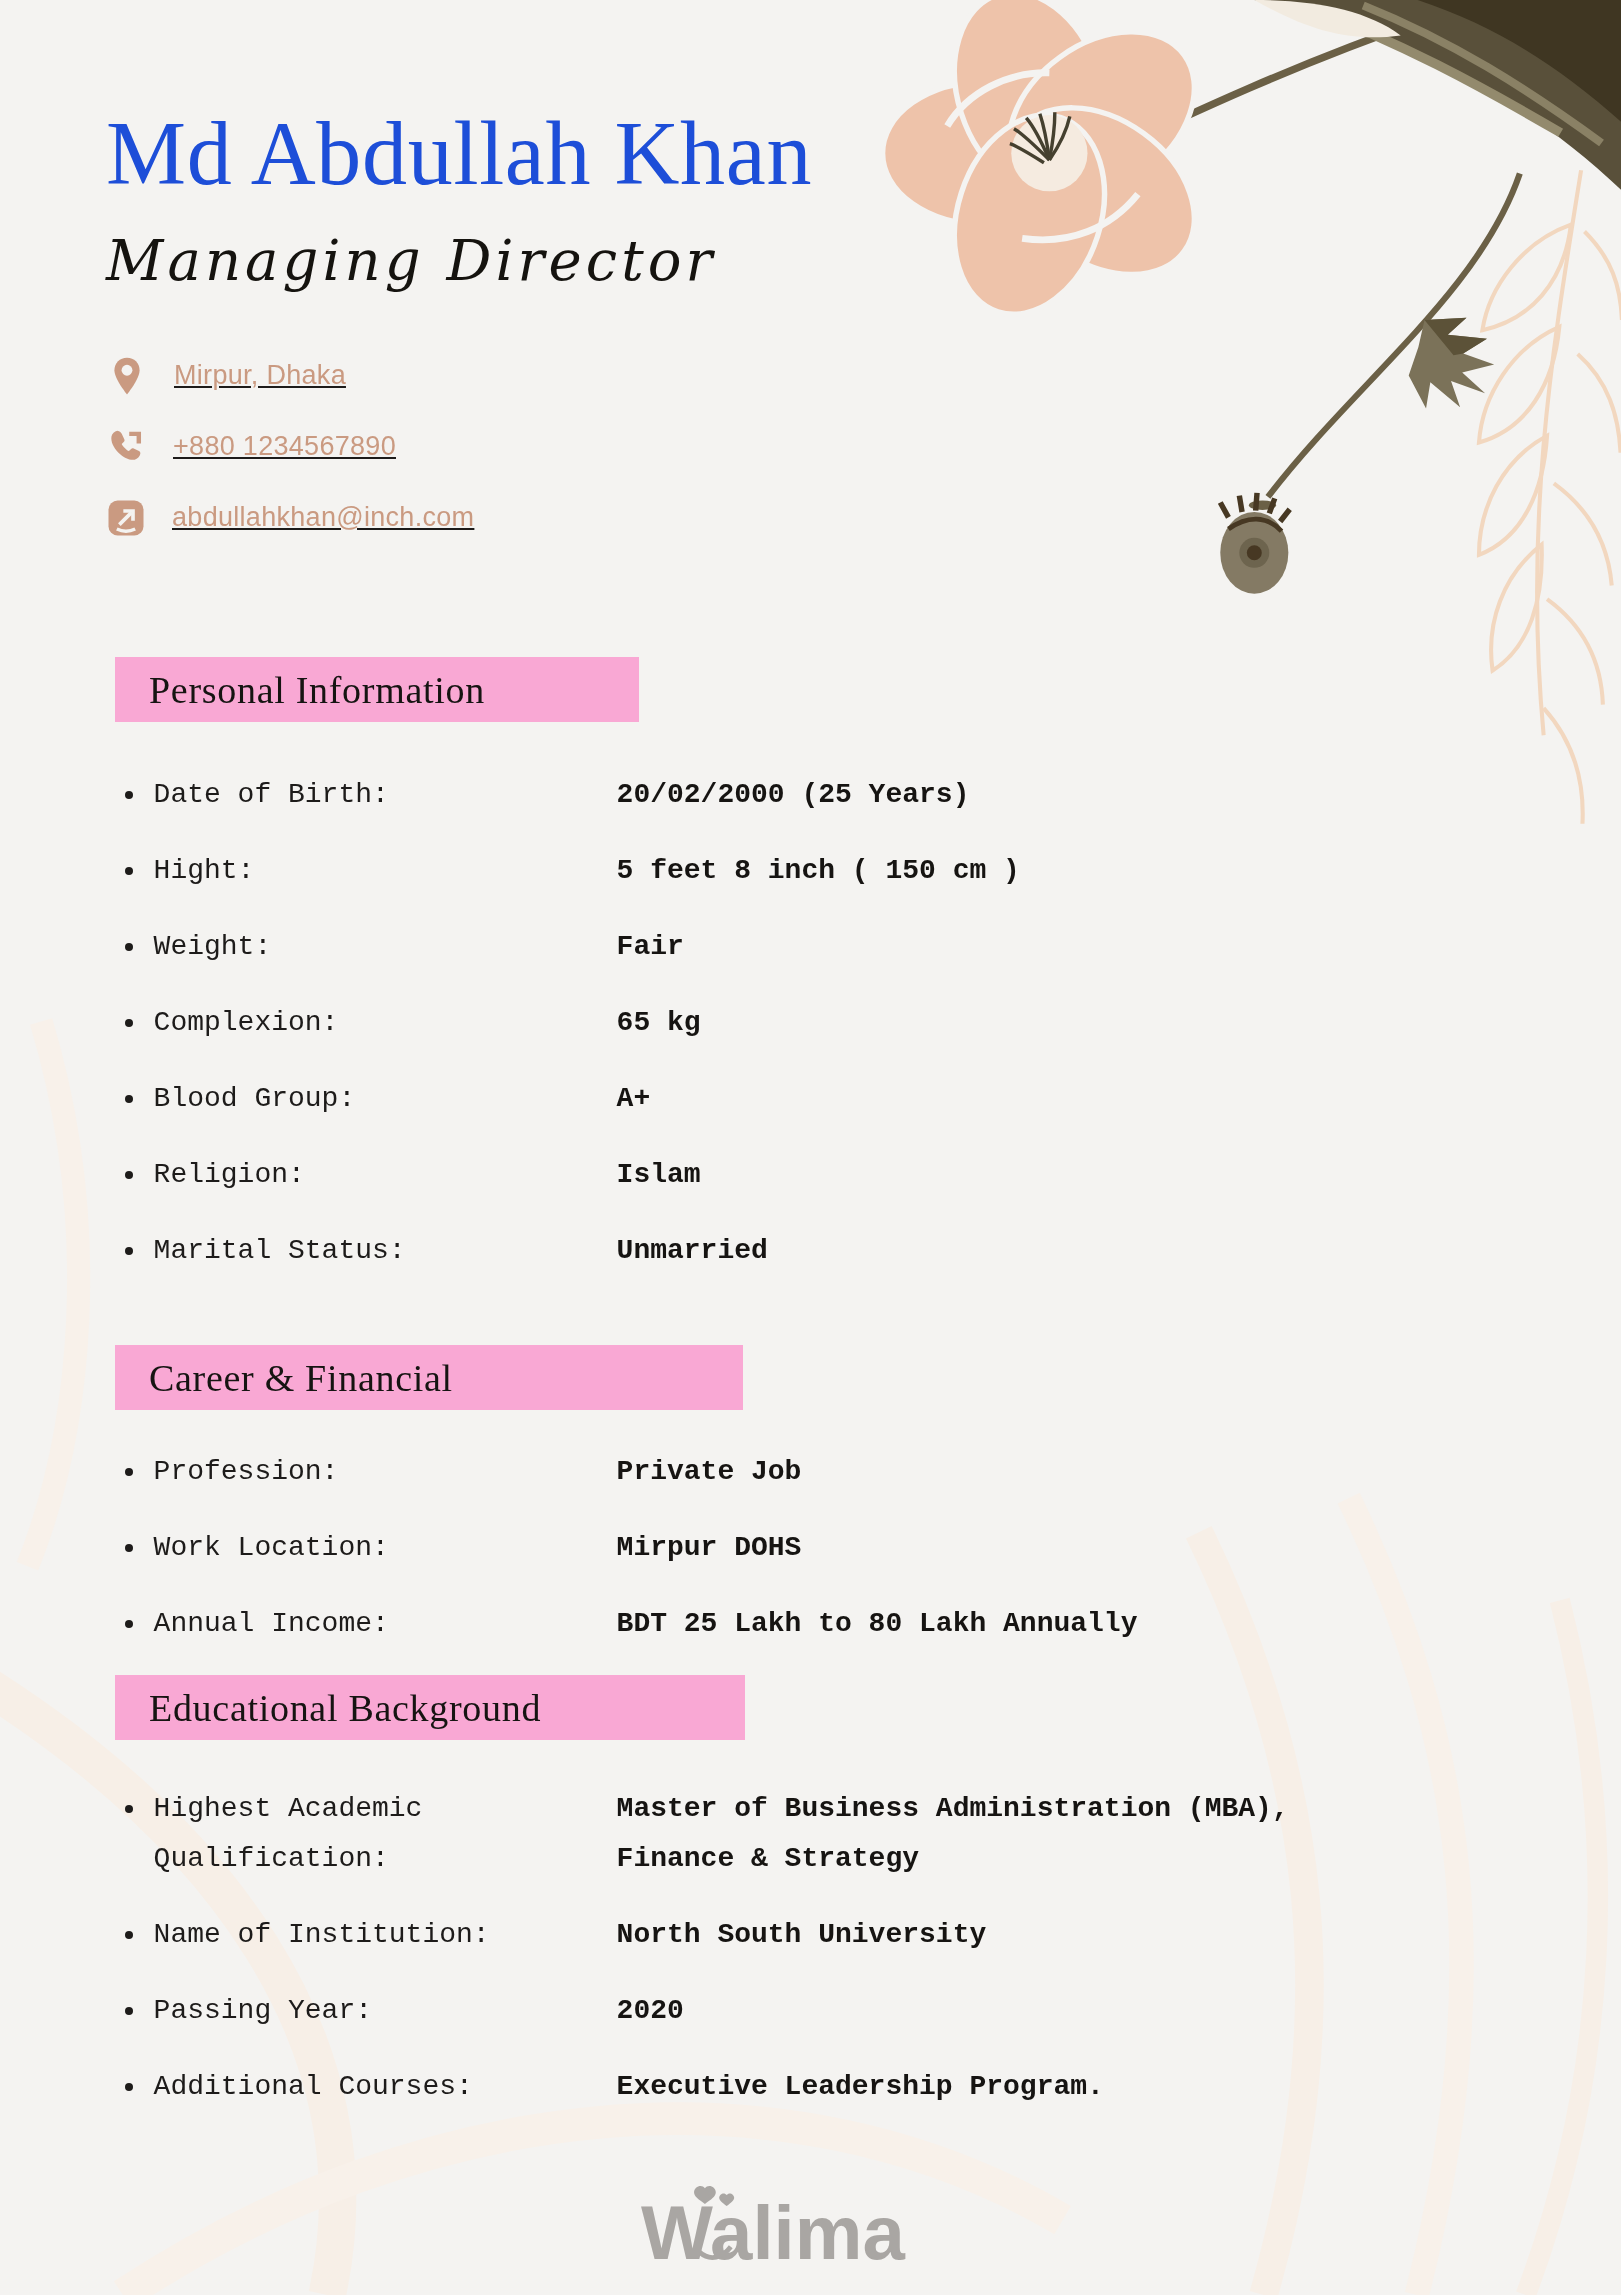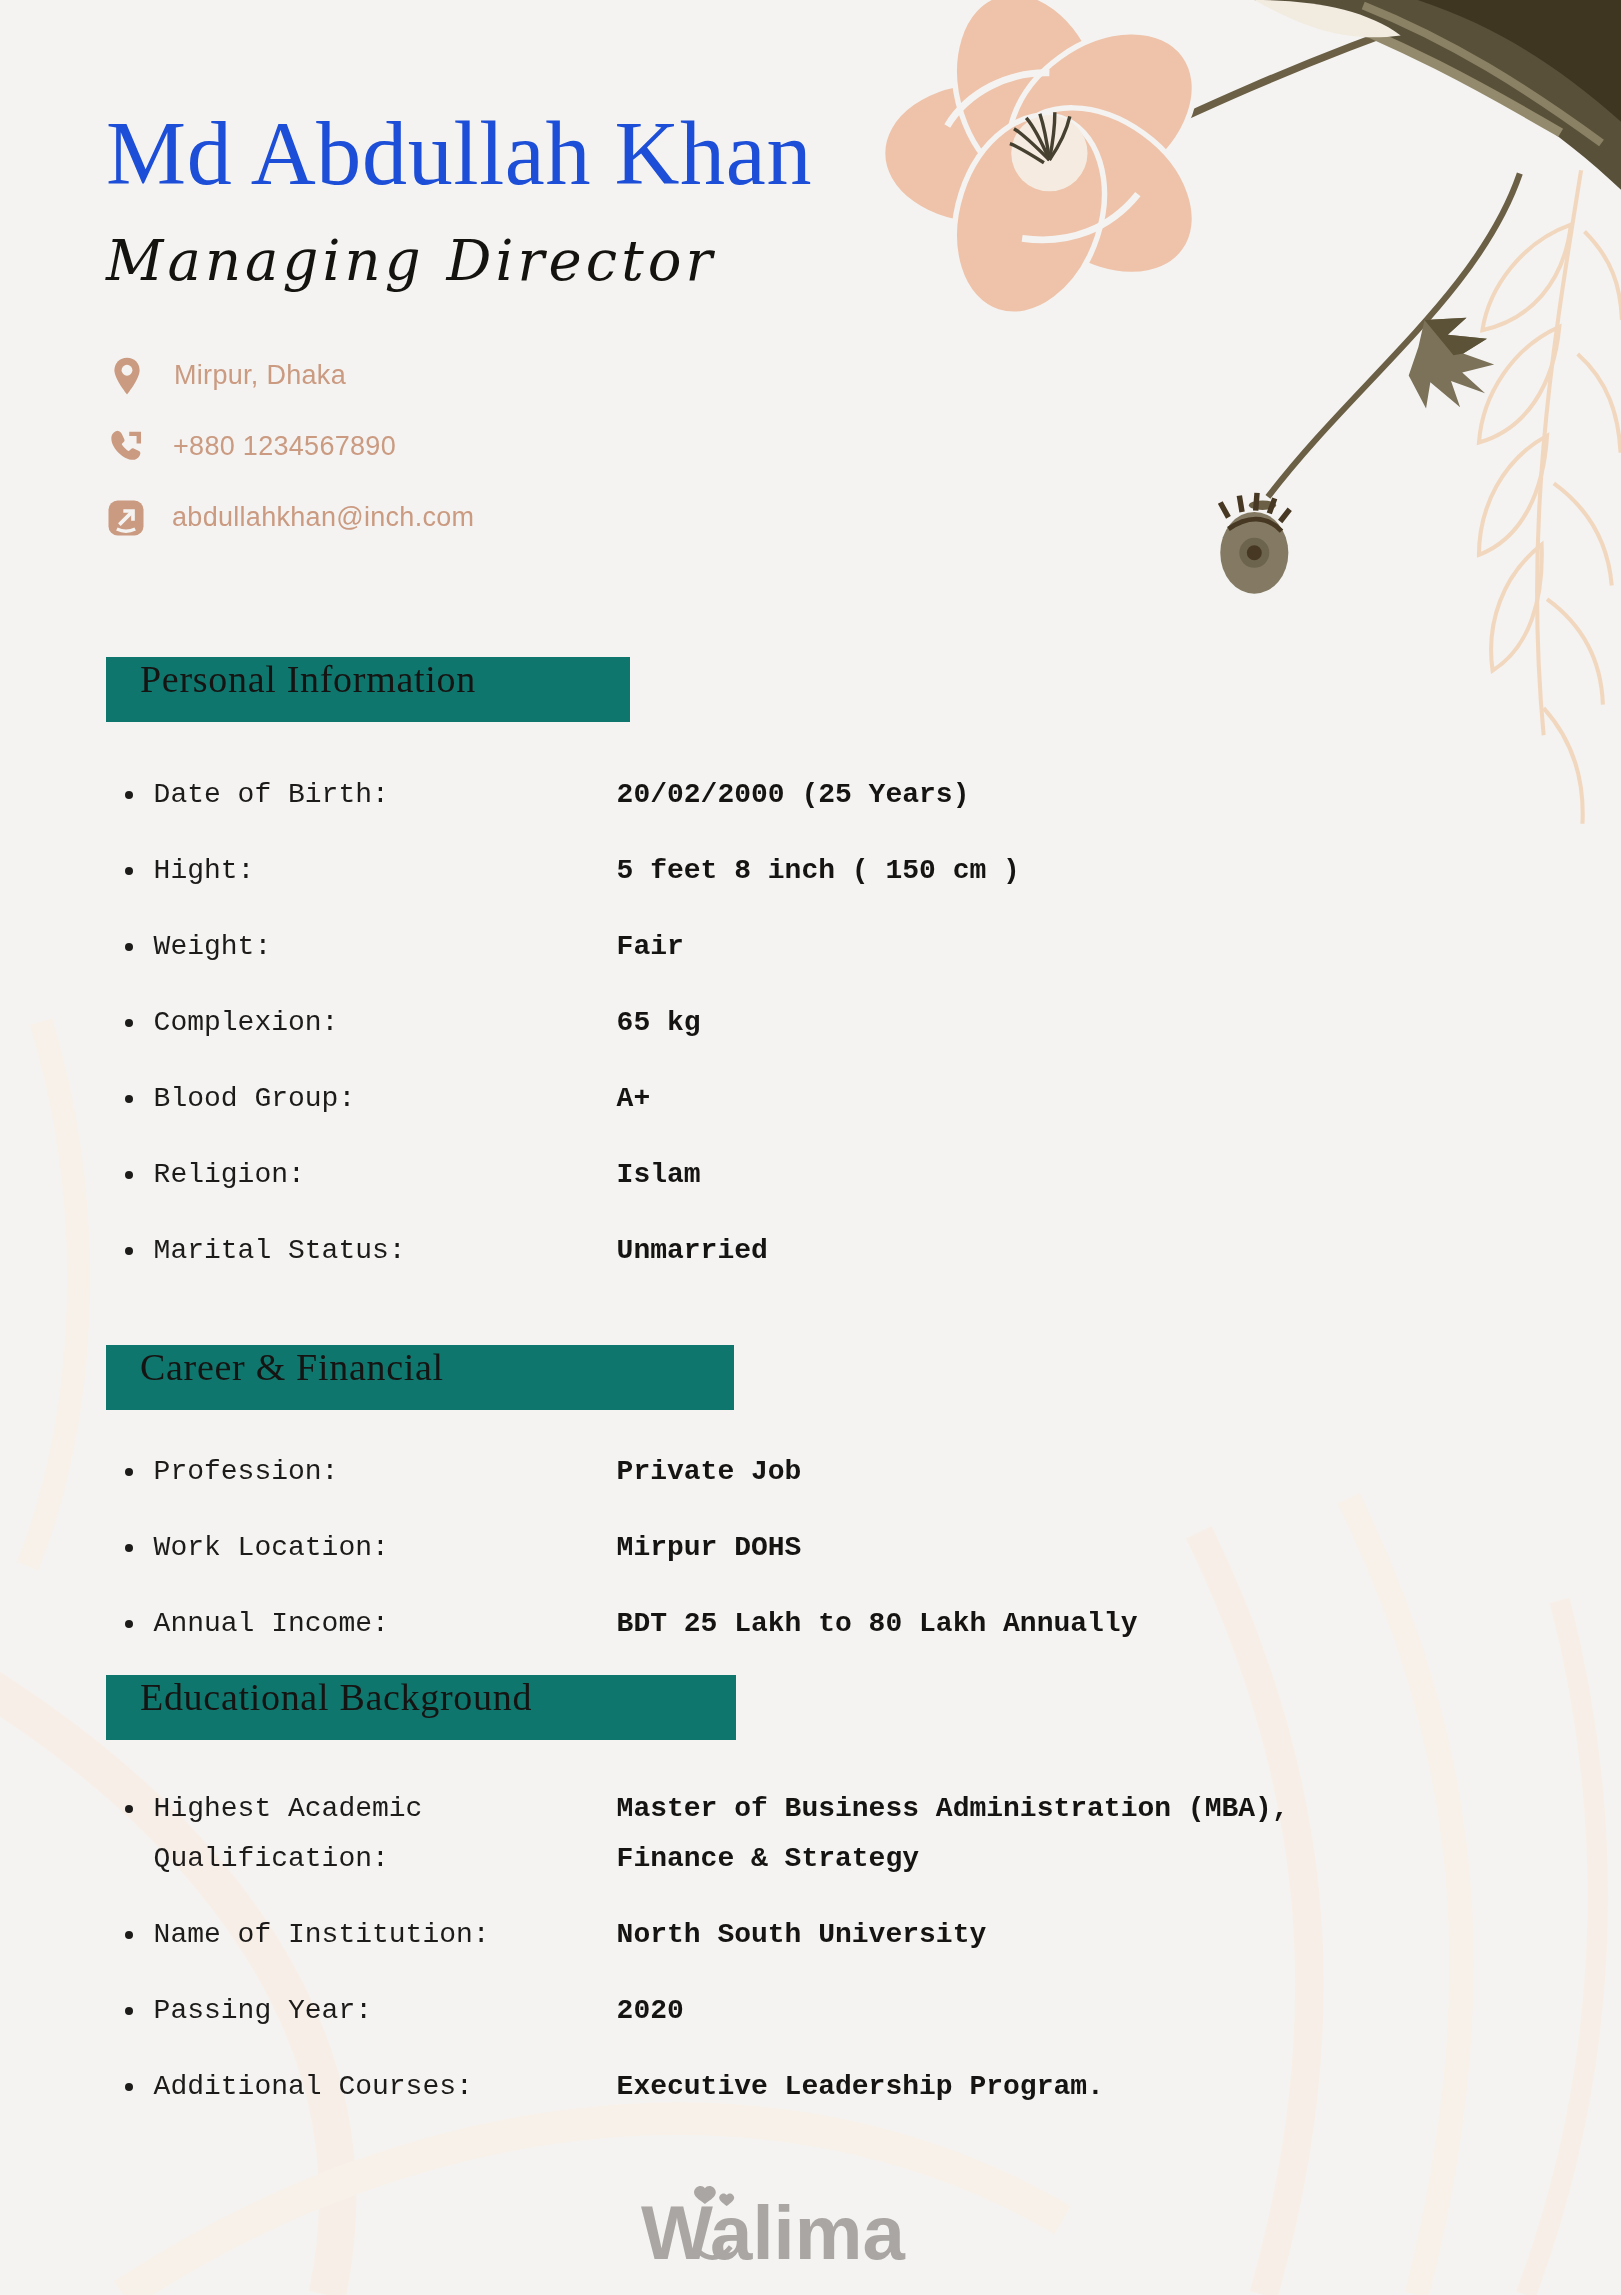--- a/index.html
+++ b/index.html
@@ -20,28 +20,28 @@
     font-size:90px;line-height:1.15;font-weight:400;
     letter-spacing:0.7px;color:#1d4ed8;margin:0;
   }
   .job-title{
     font-family:"DejaVu Serif",serif;
     font-style:italic;font-size:56px;line-height:1.3;
     letter-spacing:4.1px;color:#15130f;margin-top:19px;width:fit-content;
   }
 
   .contact{margin-top:58px;}
-  .contact-row{display:flex;align-items:center;gap:26px;margin-bottom:30px;height:41px;}
+  .contact-row{display:flex;align-items:center;gap:26px;margin-bottom:30px;height:41px;text-decoration:underline;}
   .contact-row svg{flex:none;}
   .contact-text{font-size:27px;letter-spacing:0.3px;color:#ca9a81;font-weight:400;}
 
   .section{margin-top:0;}
   .section-bar{
-    background:#0f766e;height:65px;display:flex;align-items:flex-start;
-    padding-left:34px;box-sizing:border-box;
+    background:#f9a8d4;height:65px;display:flex;align-items:center;
+    padding-left:34px;box-sizing:border-box;margin-left:9px;
   }
   .section-title{
     font-family:"Liberation Serif",serif;font-size:38px;
     letter-spacing:0.7px;color:#161412;font-weight:400;
   }
   #section-personal{margin-top:119px;}
   #section-personal .section-bar{width:524px;}
   #section-career{margin-top:69px;}
   #section-career .section-bar{width:628px;}
   #section-education{margin-top:24.5px;}

